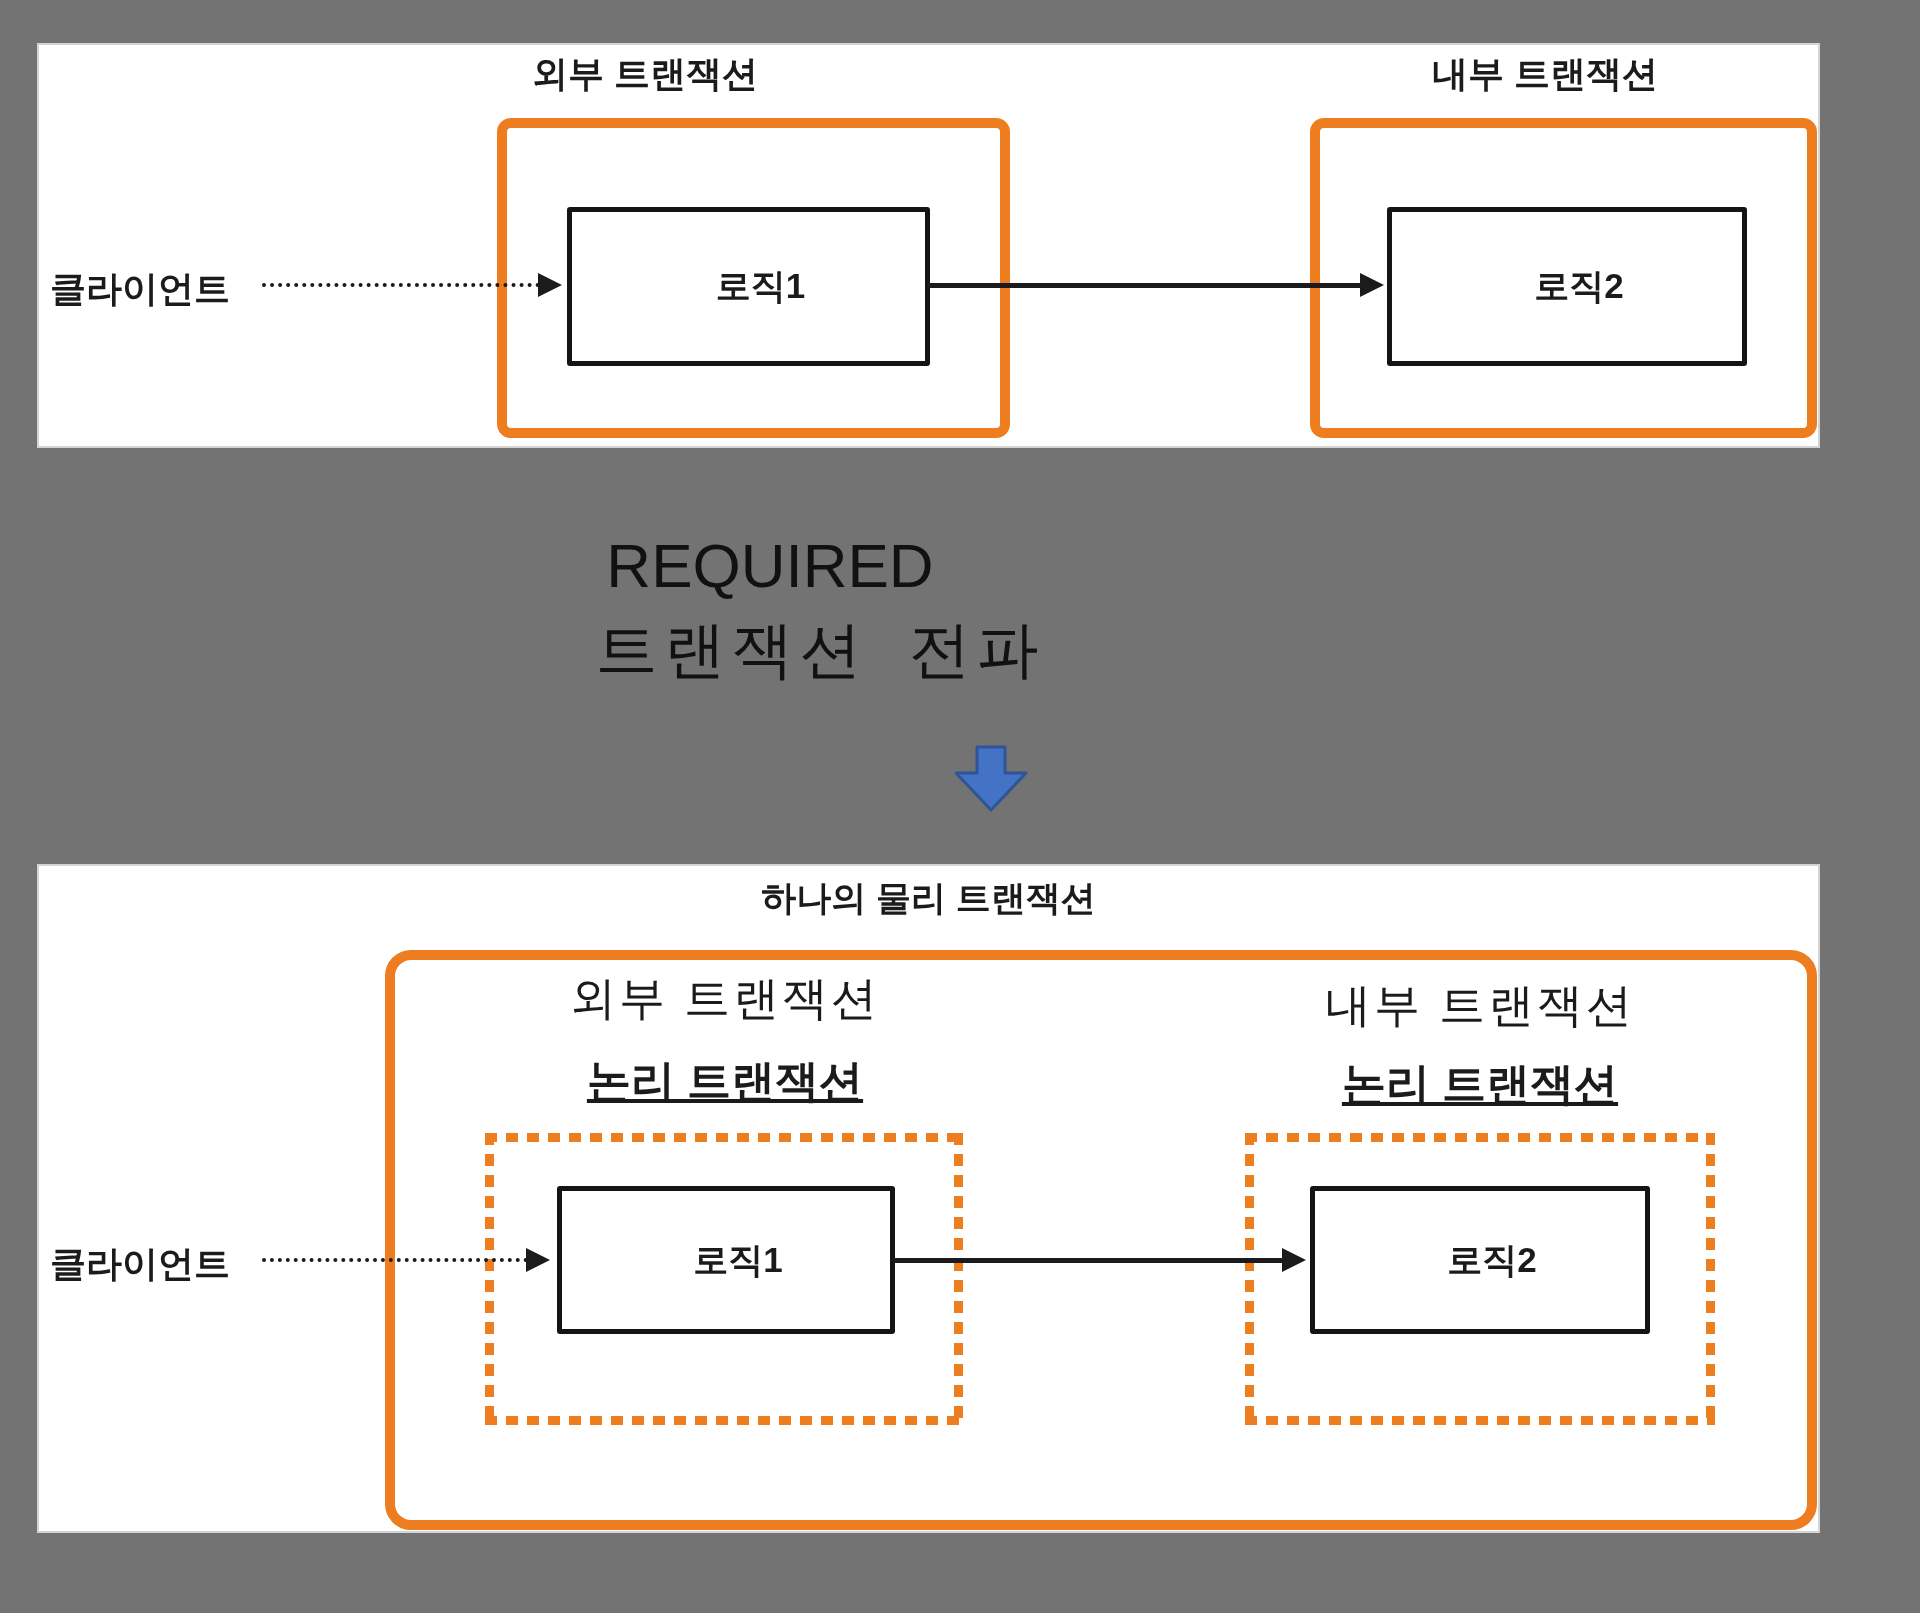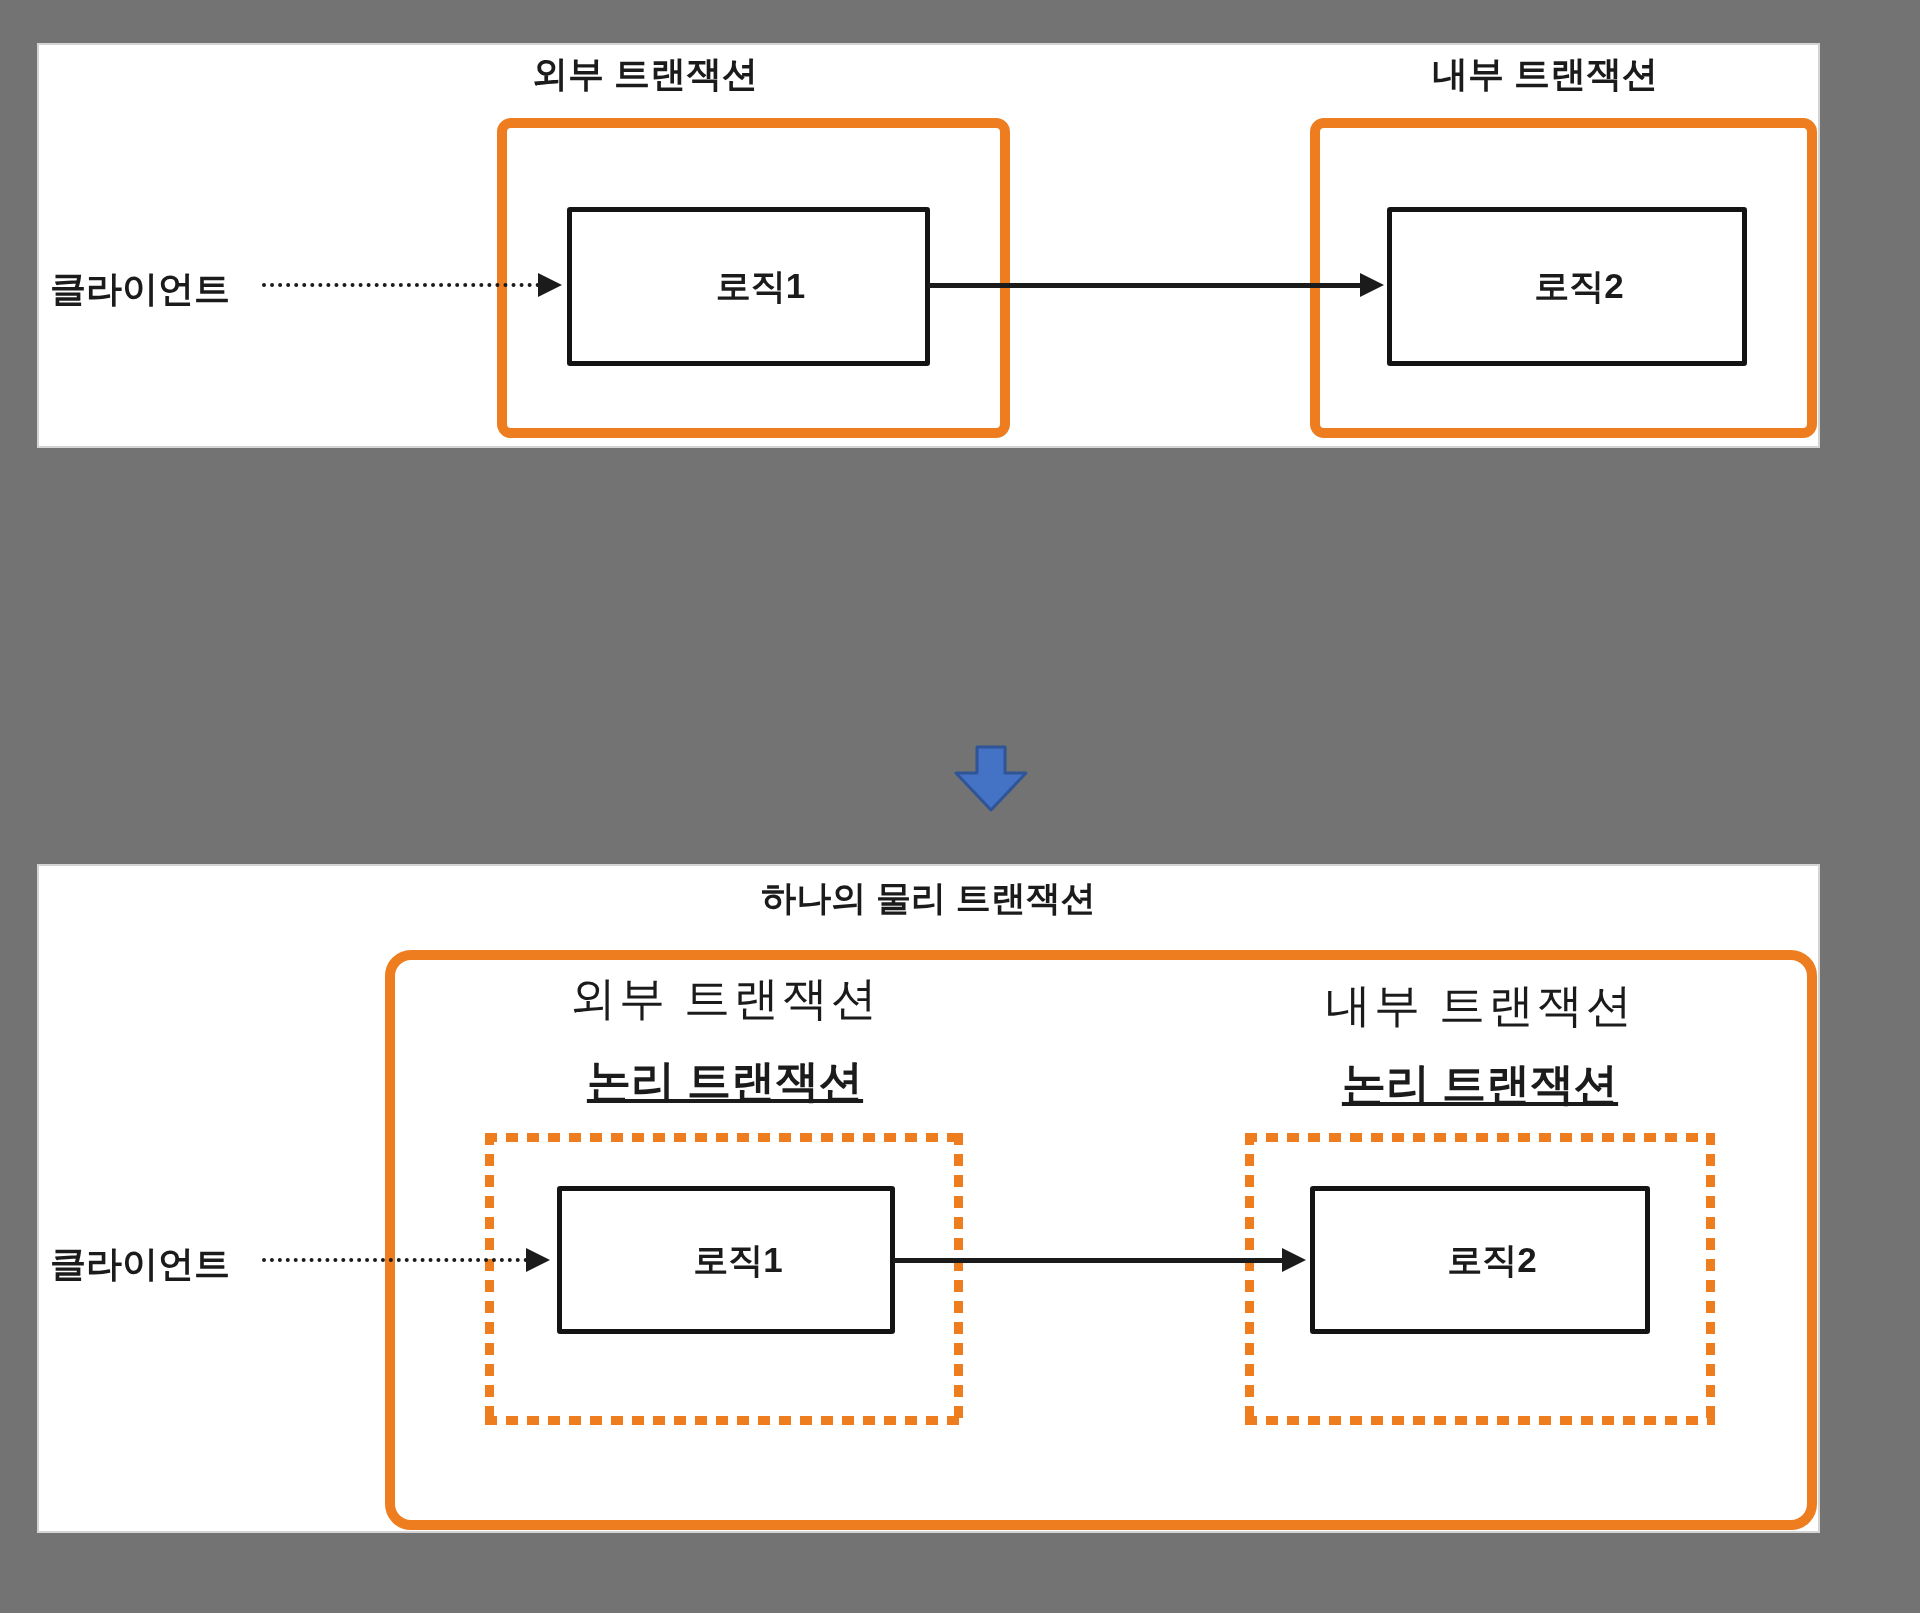--- a/index.html
+++ b/index.html
@@ -97,20 +97,22 @@
   </div>
 
   <div class="lbl client-lbl" style="left:50px;top:265px;">클라이언트</div>
 
   <div class="dot-line" style="left:262px;top:283px;width:278px;"></div>
   <div class="arrow-head" style="left:538px;top:273px;"></div>
 
   <div class="solid-line" style="left:928px;top:283px;width:434px;"></div>
   <div class="arrow-head" style="left:1360px;top:273px;"></div>
 
+  <div class="mid-text" style="left:470px;top:530px;width:600px;">REQUIRED</div>
+  <div class="mid-text" style="left:520px;top:608px;width:600px;word-spacing:18px;letter-spacing:6px;">트랜잭션 전파</div>
 
   <svg class="abs" style="left:953px;top:745px;" width="76" height="68" viewBox="0 0 76 68">
     <polygon points="24,2 52,2 52,28 73,28 38,65 3,28 24,28" fill="#4472C4" stroke="#2F5597" stroke-width="3" stroke-linejoin="round"></polygon>
   </svg>
 
   <div class="panel" style="left:37px;top:864px;width:1783px;height:669px;"></div>
 
   <div class="lbl title-lbl" style="left:37px;top:875px;width:1783px;">하나의 물리 트랜잭션</div>
 
   <div class="orange-box" style="left:385px;top:950px;width:1432px;height:580px;border-radius:26px;"></div>

